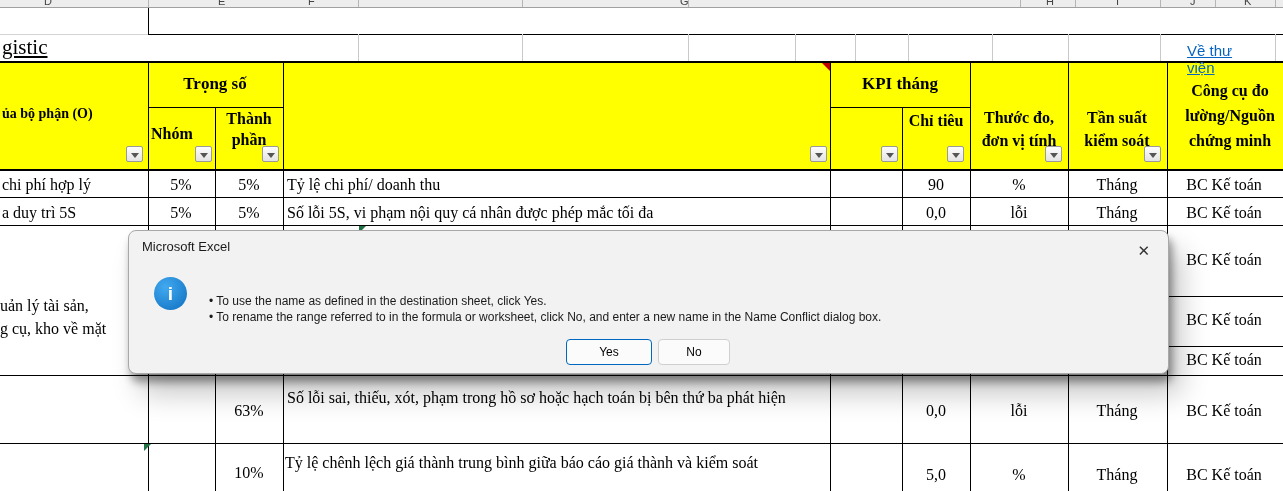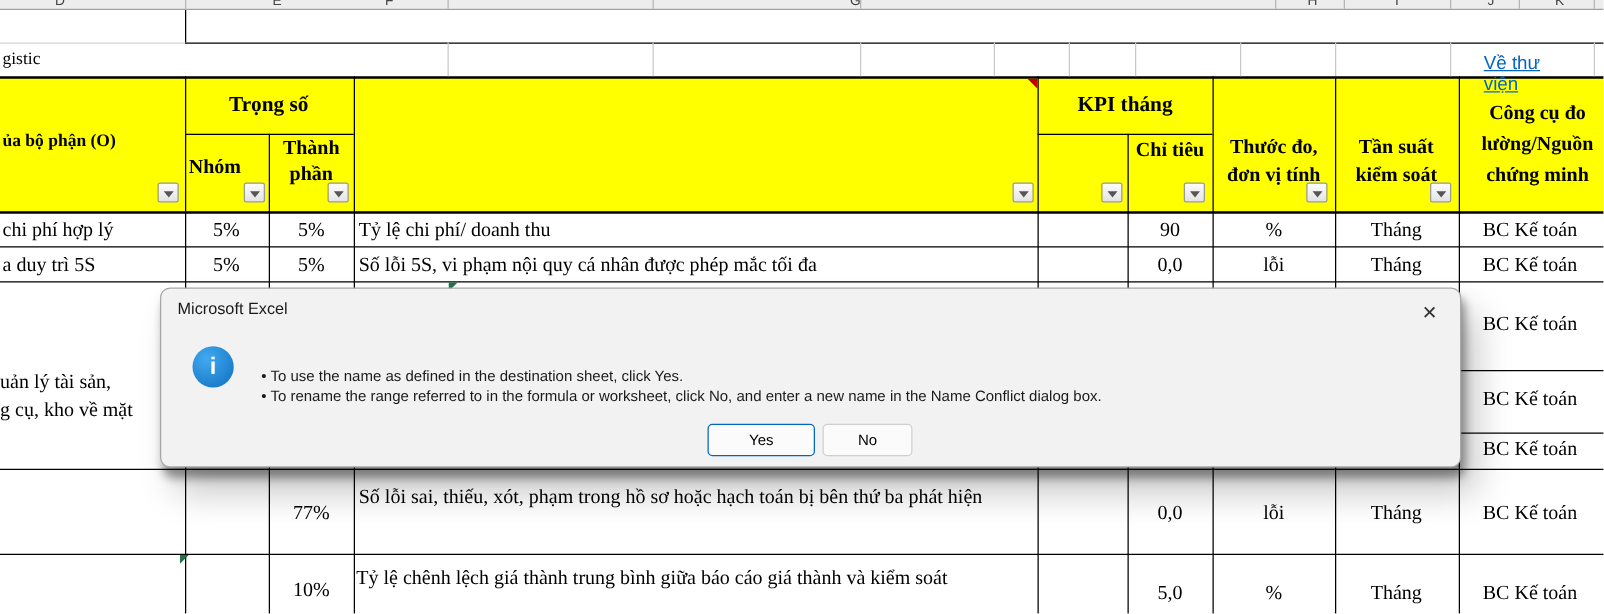--- a/index.html
+++ b/index.html
@@ -47,21 +47,21 @@
     <span class="col-letter" style="left:44px">D</span>
     <span class="col-letter" style="left:218px">E</span>
     <span class="col-letter" style="left:308px">F</span>
     <span class="col-letter" style="left:680px">G</span>
     <span class="col-letter" style="left:1046px">H</span>
     <span class="col-letter" style="left:1116px">I</span>
     <span class="col-letter" style="left:1190px">J</span>
     <span class="col-letter" style="left:1244px">K</span>
   </div>
 
-  <div class="t" style="left:2px;top:38px;font-size:14px;">gistic</div>
+  <div class="t" style="left:2px;top:38px;font-size:21px;text-decoration:underline;">gistic</div>
   <a id="link" style="left:1219px;top:42px;transform:translateX(-50%);">Về thư viện</a>
 
   <div id="yellow-header"></div>
   <div class="t b" style="left:2px;top:104px;font-size:14px;">ủa bộ phận (O)</div>
   <div class="t b c" style="left:215px;top:74px;font-size:17px;">Trọng số</div>
   <div class="t b" style="left:151px;top:124px;">Nhóm</div>
   <div class="t b c wrap center-text" style="left:249px;top:108px;width:64px;line-height:21px;">Thành phần</div>
   <div class="t b c" style="left:900px;top:74px;font-size:17px;">KPI tháng</div>
   <div class="t b c wrap center-text" style="left:936px;top:110px;width:56px;line-height:22px;">Chỉ tiêu</div>
   <div class="t b c wrap center-text" style="left:1019px;top:106px;width:96px;line-height:23px;">Thước đo, đơn vị tính</div>
@@ -114,21 +114,21 @@
   <div class="t c" style="left:1019px;top:203px;">lỗi</div>
   <div class="t c" style="left:1117px;top:203px;">Tháng</div>
   <div class="t c" style="left:1224px;top:203px;">BC Kế toán</div>
 
   <div class="t" style="left:0px;top:296px;">uản lý tài sản,</div>
   <div class="t" style="left:0px;top:319px;">g cụ, kho về mặt</div>
   <div class="t c" style="left:1224px;top:250px;">BC Kế toán</div>
   <div class="t c" style="left:1224px;top:310px;">BC Kế toán</div>
   <div class="t c" style="left:1224px;top:350px;">BC Kế toán</div>
 
-  <div class="t c" style="left:249px;top:401px;">77%</div>
+  <div class="t c" style="left:249px;top:401px;">63%</div>
   <div class="t wrap" style="left:287px;top:384px;width:545px;line-height:27px;">Số lỗi sai, thiếu, xót, phạm trong hồ sơ hoặc hạch toán bị bên thứ ba phát hiện</div>
   <div class="t c" style="left:936px;top:401px;">0,0</div>
   <div class="t c" style="left:1019px;top:401px;">lỗi</div>
   <div class="t c" style="left:1117px;top:401px;">Tháng</div>
   <div class="t c" style="left:1224px;top:401px;">BC Kế toán</div>
 
   <div class="t c" style="left:249px;top:463px;">10%</div>
   <div class="t wrap" style="left:285px;top:449px;width:545px;line-height:27px;">Tỷ lệ chênh lệch giá thành trung bình giữa báo cáo giá thành và kiểm soát</div>
   <div class="t c" style="left:936px;top:465px;">5,0</div>
   <div class="t c" style="left:1019px;top:465px;">%</div>

